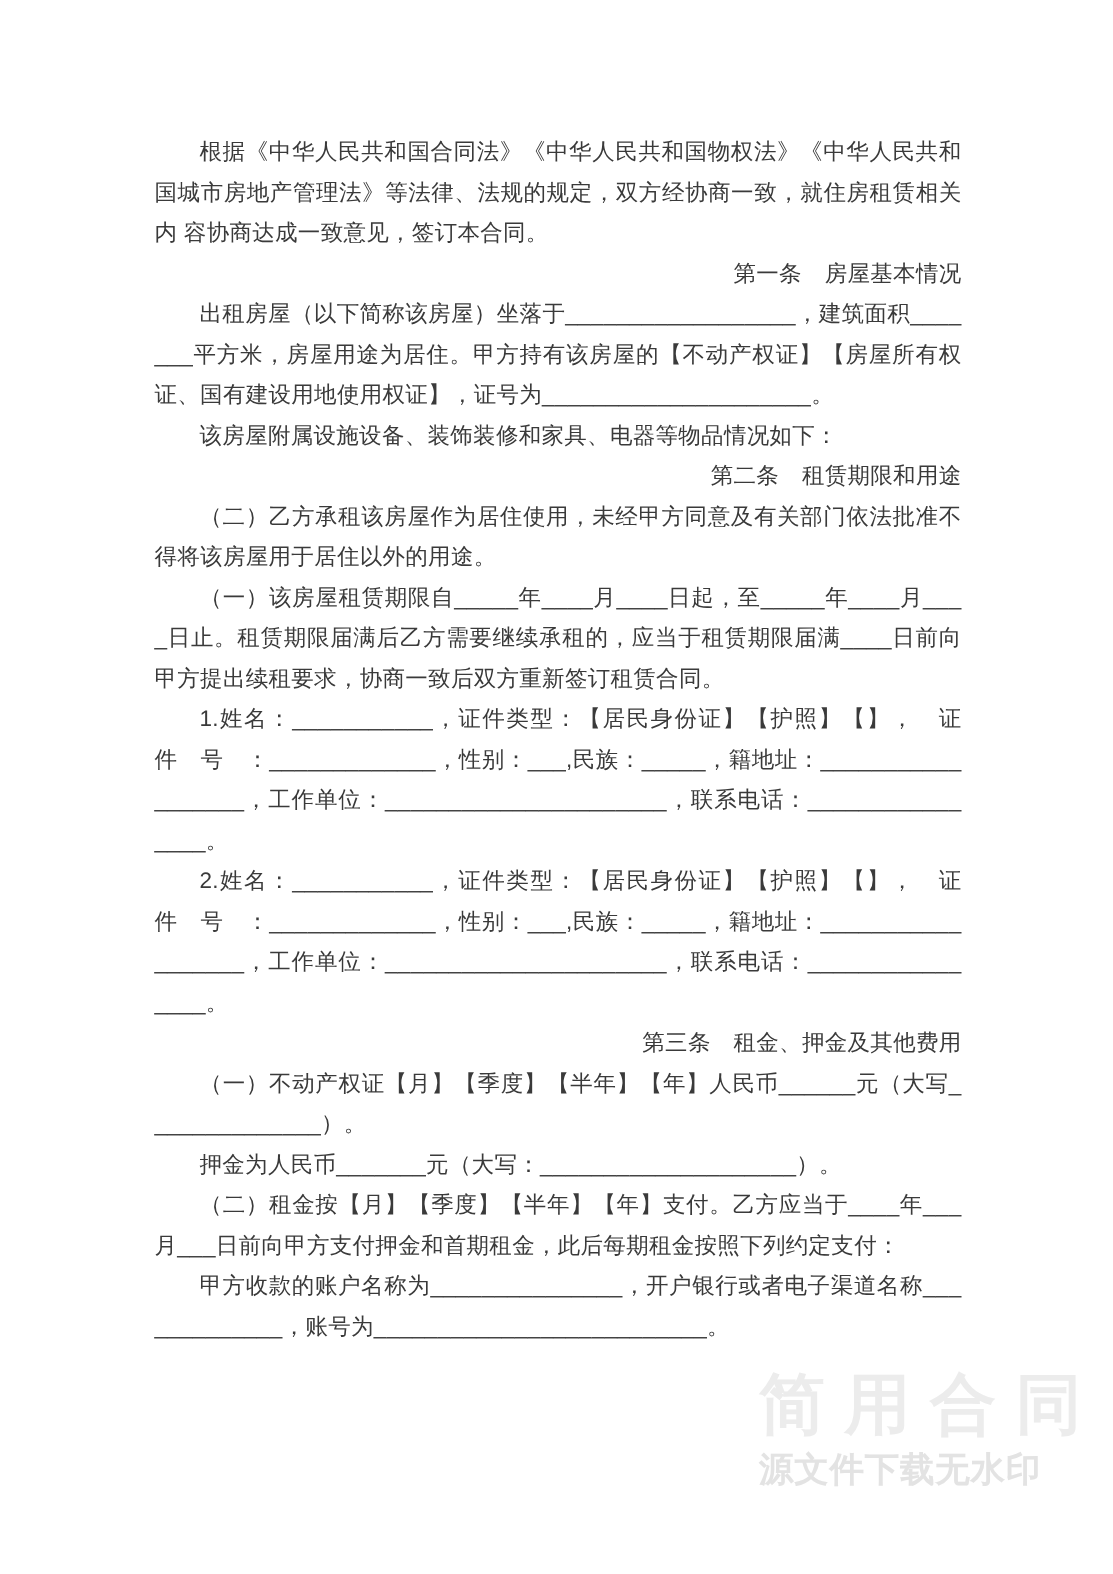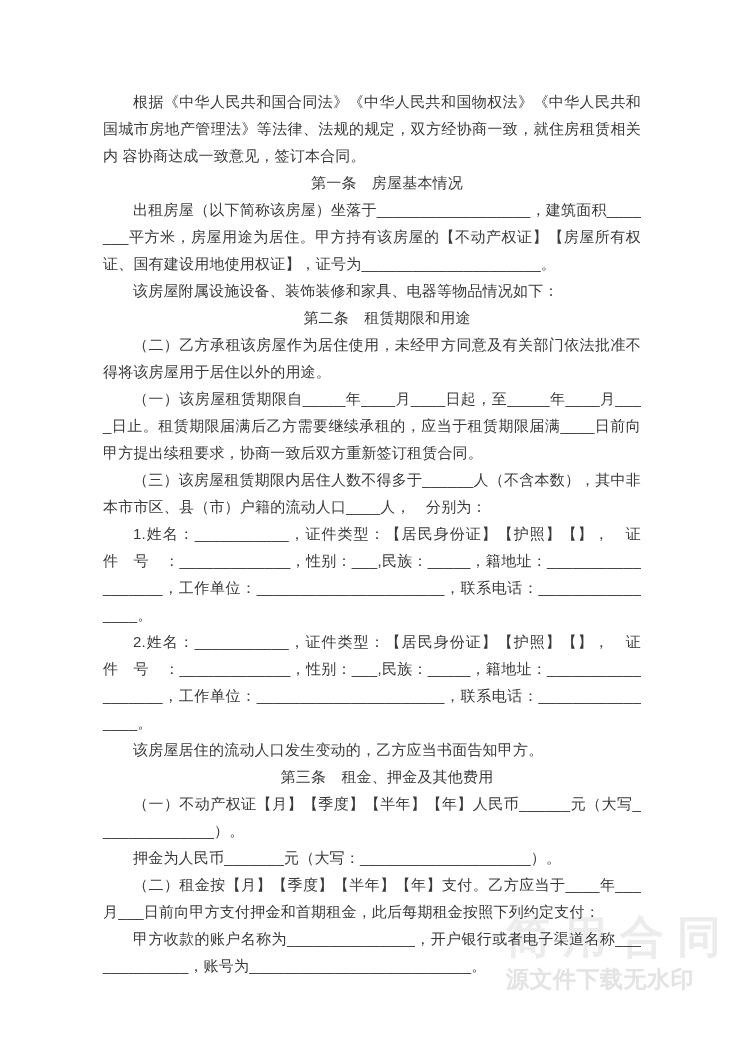--- a/index.html
+++ b/index.html
@@ -21,21 +21,21 @@
     line-height: 27px;
   }
   .content p {
     margin: 0;
     text-indent: 2em;
     text-align: justify;
     word-break: break-all;
     letter-spacing: 0.2px;
   }
   .content p.heading {
-    text-align: center;
+    text-align: right;
   }
   .watermark {
     position: absolute;
     z-index: 0;
     left: 506px;
     top: 912px;
     width: 240px;
     font-weight: bold;
     white-space: nowrap;
     pointer-events: none;
@@ -67,24 +67,22 @@
   </div>
 
   <div class="content">
     <p>根据《中华人民共和国合同法》《中华人民共和国物权法》《中华人民共和国城市房地产管理法》等法律、法规的规定，双方经协商一致，就住房租赁相关内 容协商达成一致意见，签订本合同。</p>
     <p class="heading">第一条　房屋基本情况</p>
     <p>出租房屋（以下简称该房屋）坐落于__________________，建筑面积_______平方米，房屋用途为居住。甲方持有该房屋的【不动产权证】【房屋所有权证、国有建设用地使用权证】，证号为_____________________。</p>
     <p>该房屋附属设施设备、装饰装修和家具、电器等物品情况如下：</p>
     <p class="heading">第二条　租赁期限和用途</p>
     <p>（二）乙方承租该房屋作为居住使用，未经甲方同意及有关部门依法批准不得将该房屋用于居住以外的用途。</p>
     <p>（一）该房屋租赁期限自_____年____月____日起，至_____年____月____日止。租赁期限届满后乙方需要继续承租的，应当于租赁期限届满____日前向甲方提出续租要求，协商一致后双方重新签订租赁合同。</p>
-    <p>（三）该房屋租赁期限内居住人数不得多于______人（不含本数），其中非本市市区、县（市）户籍的流动人口____人，　分别为：</p>
     <p>1.姓名：___________，证件类型：【居民身份证】【护照】【】，　证　件　号　：_____________，性别：___,民族：_____，籍地址：__________________，工作单位：______________________，联系电话：________________。</p>
     <p>2.姓名：___________，证件类型：【居民身份证】【护照】【】，　证　件　号　：_____________，性别：___,民族：_____，籍地址：__________________，工作单位：______________________，联系电话：________________。</p>
-    <p>该房屋居住的流动人口发生变动的，乙方应当书面告知甲方。</p>
     <p class="heading">第三条　租金、押金及其他费用</p>
     <p>（一）不动产权证【月】【季度】【半年】【年】人民币______元（大写______________）。</p>
     <p>押金为人民币_______元（大写：____________________）。</p>
     <p>（二）租金按【月】【季度】【半年】【年】支付。乙方应当于____年___月___日前向甲方支付押金和首期租金，此后每期租金按照下列约定支付：</p>
     <p>甲方收款的账户名称为_______________，开户银行或者电子渠道名称_____________，账号为__________________________。</p>
   </div>
 
 </div>
 
 </body></html>

